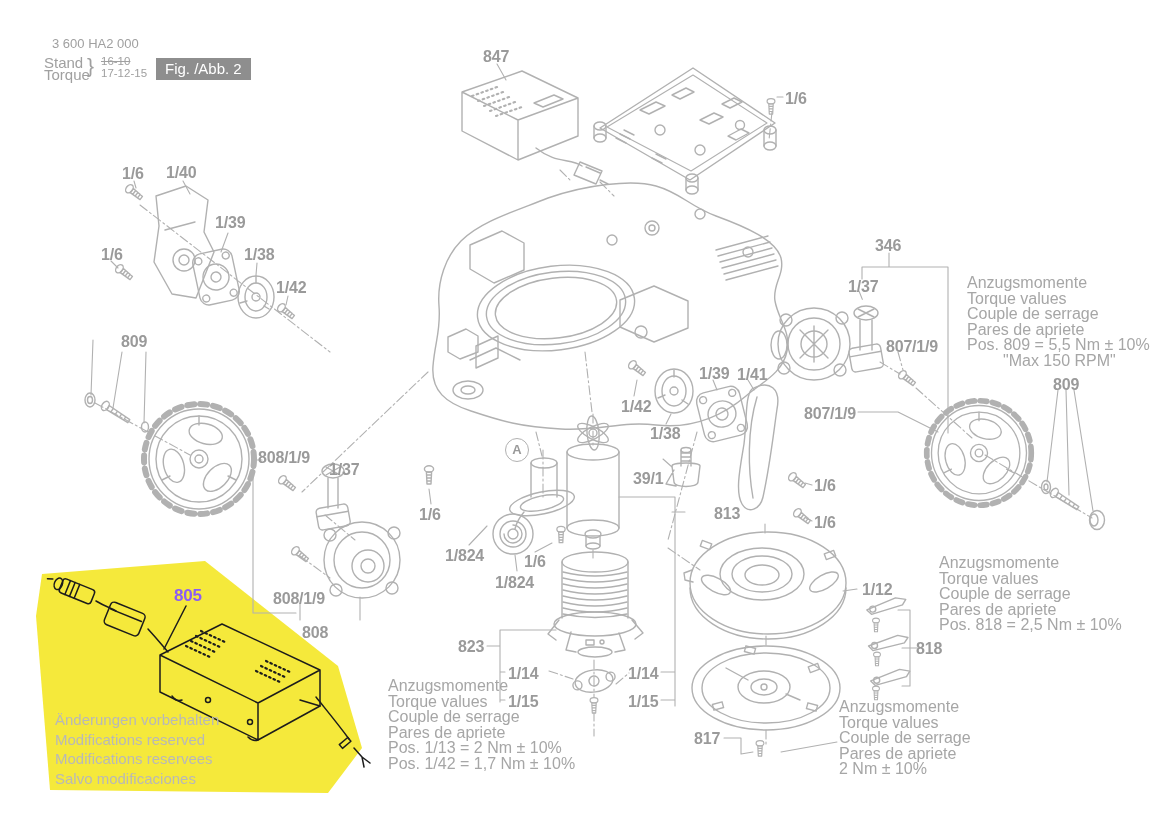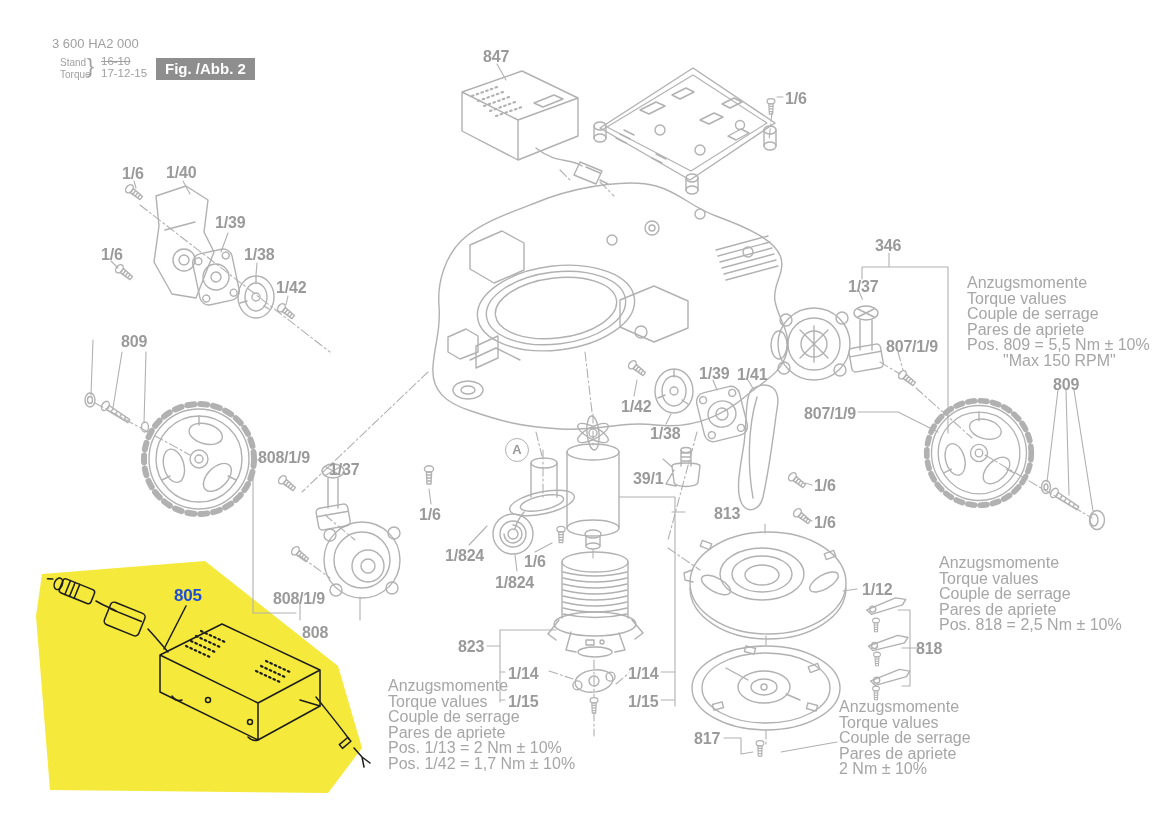--- a/index.html
+++ b/index.html
@@ -9,31 +9,31 @@
   #art path,#art ellipse,#art circle,#art rect,#art line,#art polyline,#art polygon.ln,#art use{
     fill:none;stroke:#b1b1b1;stroke-width:1.4;stroke-linecap:round;stroke-linejoin:round;}
   #art .hl{stroke:none;}
   #art .dd{stroke-dasharray:9 3 2 3;stroke-width:1.1;}
   #art .ld{stroke-width:1.1;}
   #art .knob{stroke-width:6;stroke-dasharray:7 6;}
   #art .dots{stroke-dasharray:1.6 3.4;stroke-width:2.1;stroke-linecap:round;}
   #art .blk{stroke:#1c1c1c;stroke-width:1.5;}
   #art .blkdots{stroke:#1c1c1c;stroke-dasharray:1.6 3.2;stroke-width:2.2;}
   .pl{position:absolute;font-weight:bold;font-size:16px;color:#9a9a9a;letter-spacing:-0.2px;white-space:nowrap;}
-  .pl.dark{color:#1d4ed8;font-size:17px;}
+  .pl.dark{color:#8b5cf6;font-size:17px;}
   .tq{position:absolute;font-size:16px;color:#a6a6a6;line-height:15.5px;white-space:nowrap;}
   .tq .ind{padding-left:36px;}
   .foot{position:absolute;left:55px;top:710px;font-size:15px;color:#b8b8b8;line-height:19.5px;}
   .pn{position:absolute;left:52px;top:36px;font-size:13px;color:#a0a0a0;}
-  .si{position:absolute;left:60px;top:57px;font-size:10px;color:#a0a0a0;line-height:12px;}
+  .si{position:absolute;left:44px;top:57px;font-size:15px;color:#a0a0a0;line-height:12px;}
   .brace{position:absolute;left:87px;top:54px;font-size:21px;color:#a0a0a0;font-weight:normal;}
   .dates{position:absolute;left:101px;top:55px;font-size:11.5px;color:#a0a0a0;line-height:12px;}
   .dates .old{text-decoration:line-through;}
   .fig{position:absolute;left:156px;top:58px;background:#8e8e8e;color:#ffffff;
-       font-weight:bold;font-size:15px;padding:2px 9px 3px 9px;text-align:center;}
+       font-weight:normal;font-size:15px;padding:2px 9px 3px 9px;text-align:center;}
   .acirc{position:absolute;left:505px;top:438px;width:22px;height:22px;border:1.4px solid #b1b1b1;
          border-radius:50%;color:#9a9a9a;font-size:13px;font-weight:bold;text-align:center;line-height:22px;}
 </style>
 </head>
 <body>
 
 <div id="stage">
 
 <svg id="art" width="1169" height="826" viewBox="0 0 1169 826">
   <defs>
@@ -447,14 +447,20 @@
   <div>Pos. 1/42 = 1,7 Nm ± 10%</div>
 </div>
 <div class="tq" style="left:839px;top:699px">
   <div>Anzugsmomente</div>
   <div>Torque values</div>
   <div>Couple de serrage</div>
   <div>Pares de apriete</div>
   <div>2 Nm ± 10%</div>
 </div>
 
+<div class="foot">
+  <div>Änderungen vorbehalten</div>
+  <div>Modifications reserved</div>
+  <div>Modifications reservees</div>
+  <div>Salvo modificaciones</div>
+</div>
 
 </div>
 
 </body></html>

